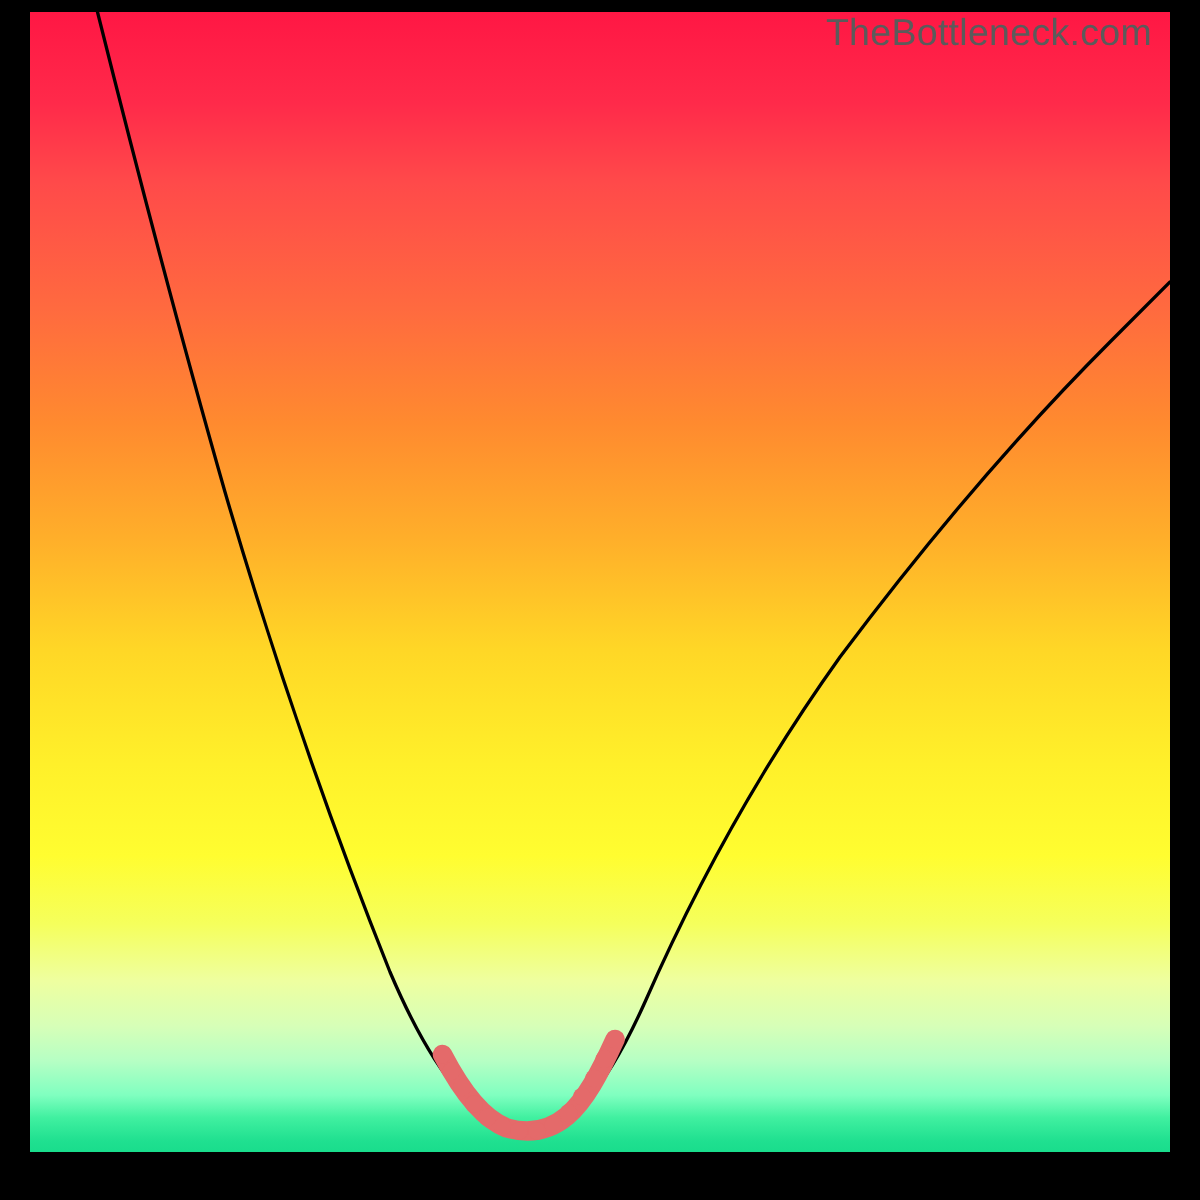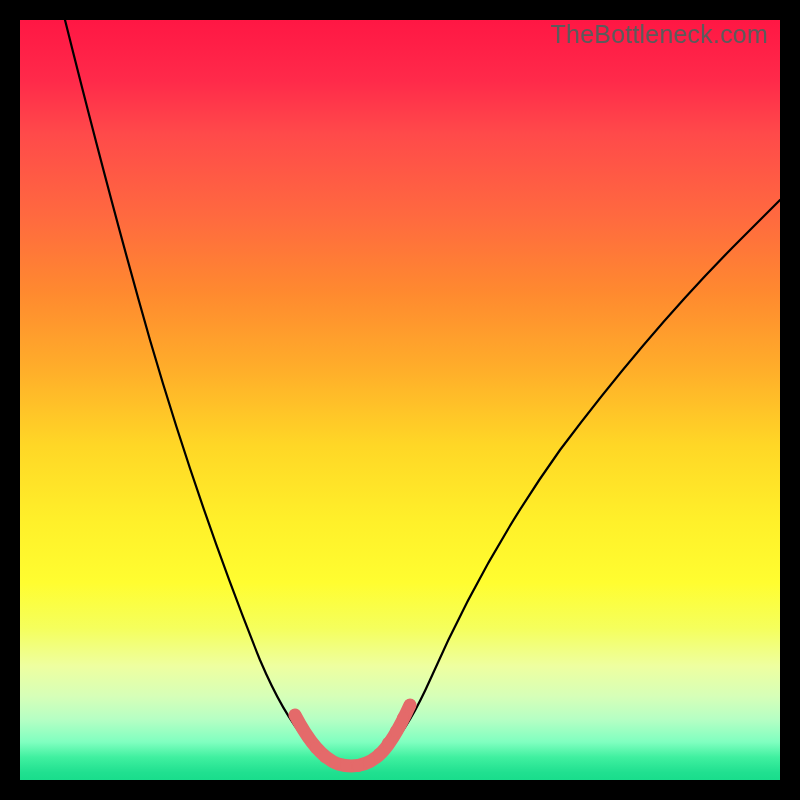--- a/index.html
+++ b/index.html
@@ -7,21 +7,21 @@
     padding: 0;
     width: 800px;
     height: 800px;
     background: #000000;
     overflow: hidden;
     font-family: Arial, Helvetica, sans-serif;
   }
   .frame {
     position: absolute;
     left: 20px;
-    top: 20px;
+    top: 8px;
     width: 760px;
     height: 760px;
     background: #bef264;
   }
   .plot {
     position: absolute;
     left: 0;
     top: 0;
     width: 760px;
     height: 760px;

